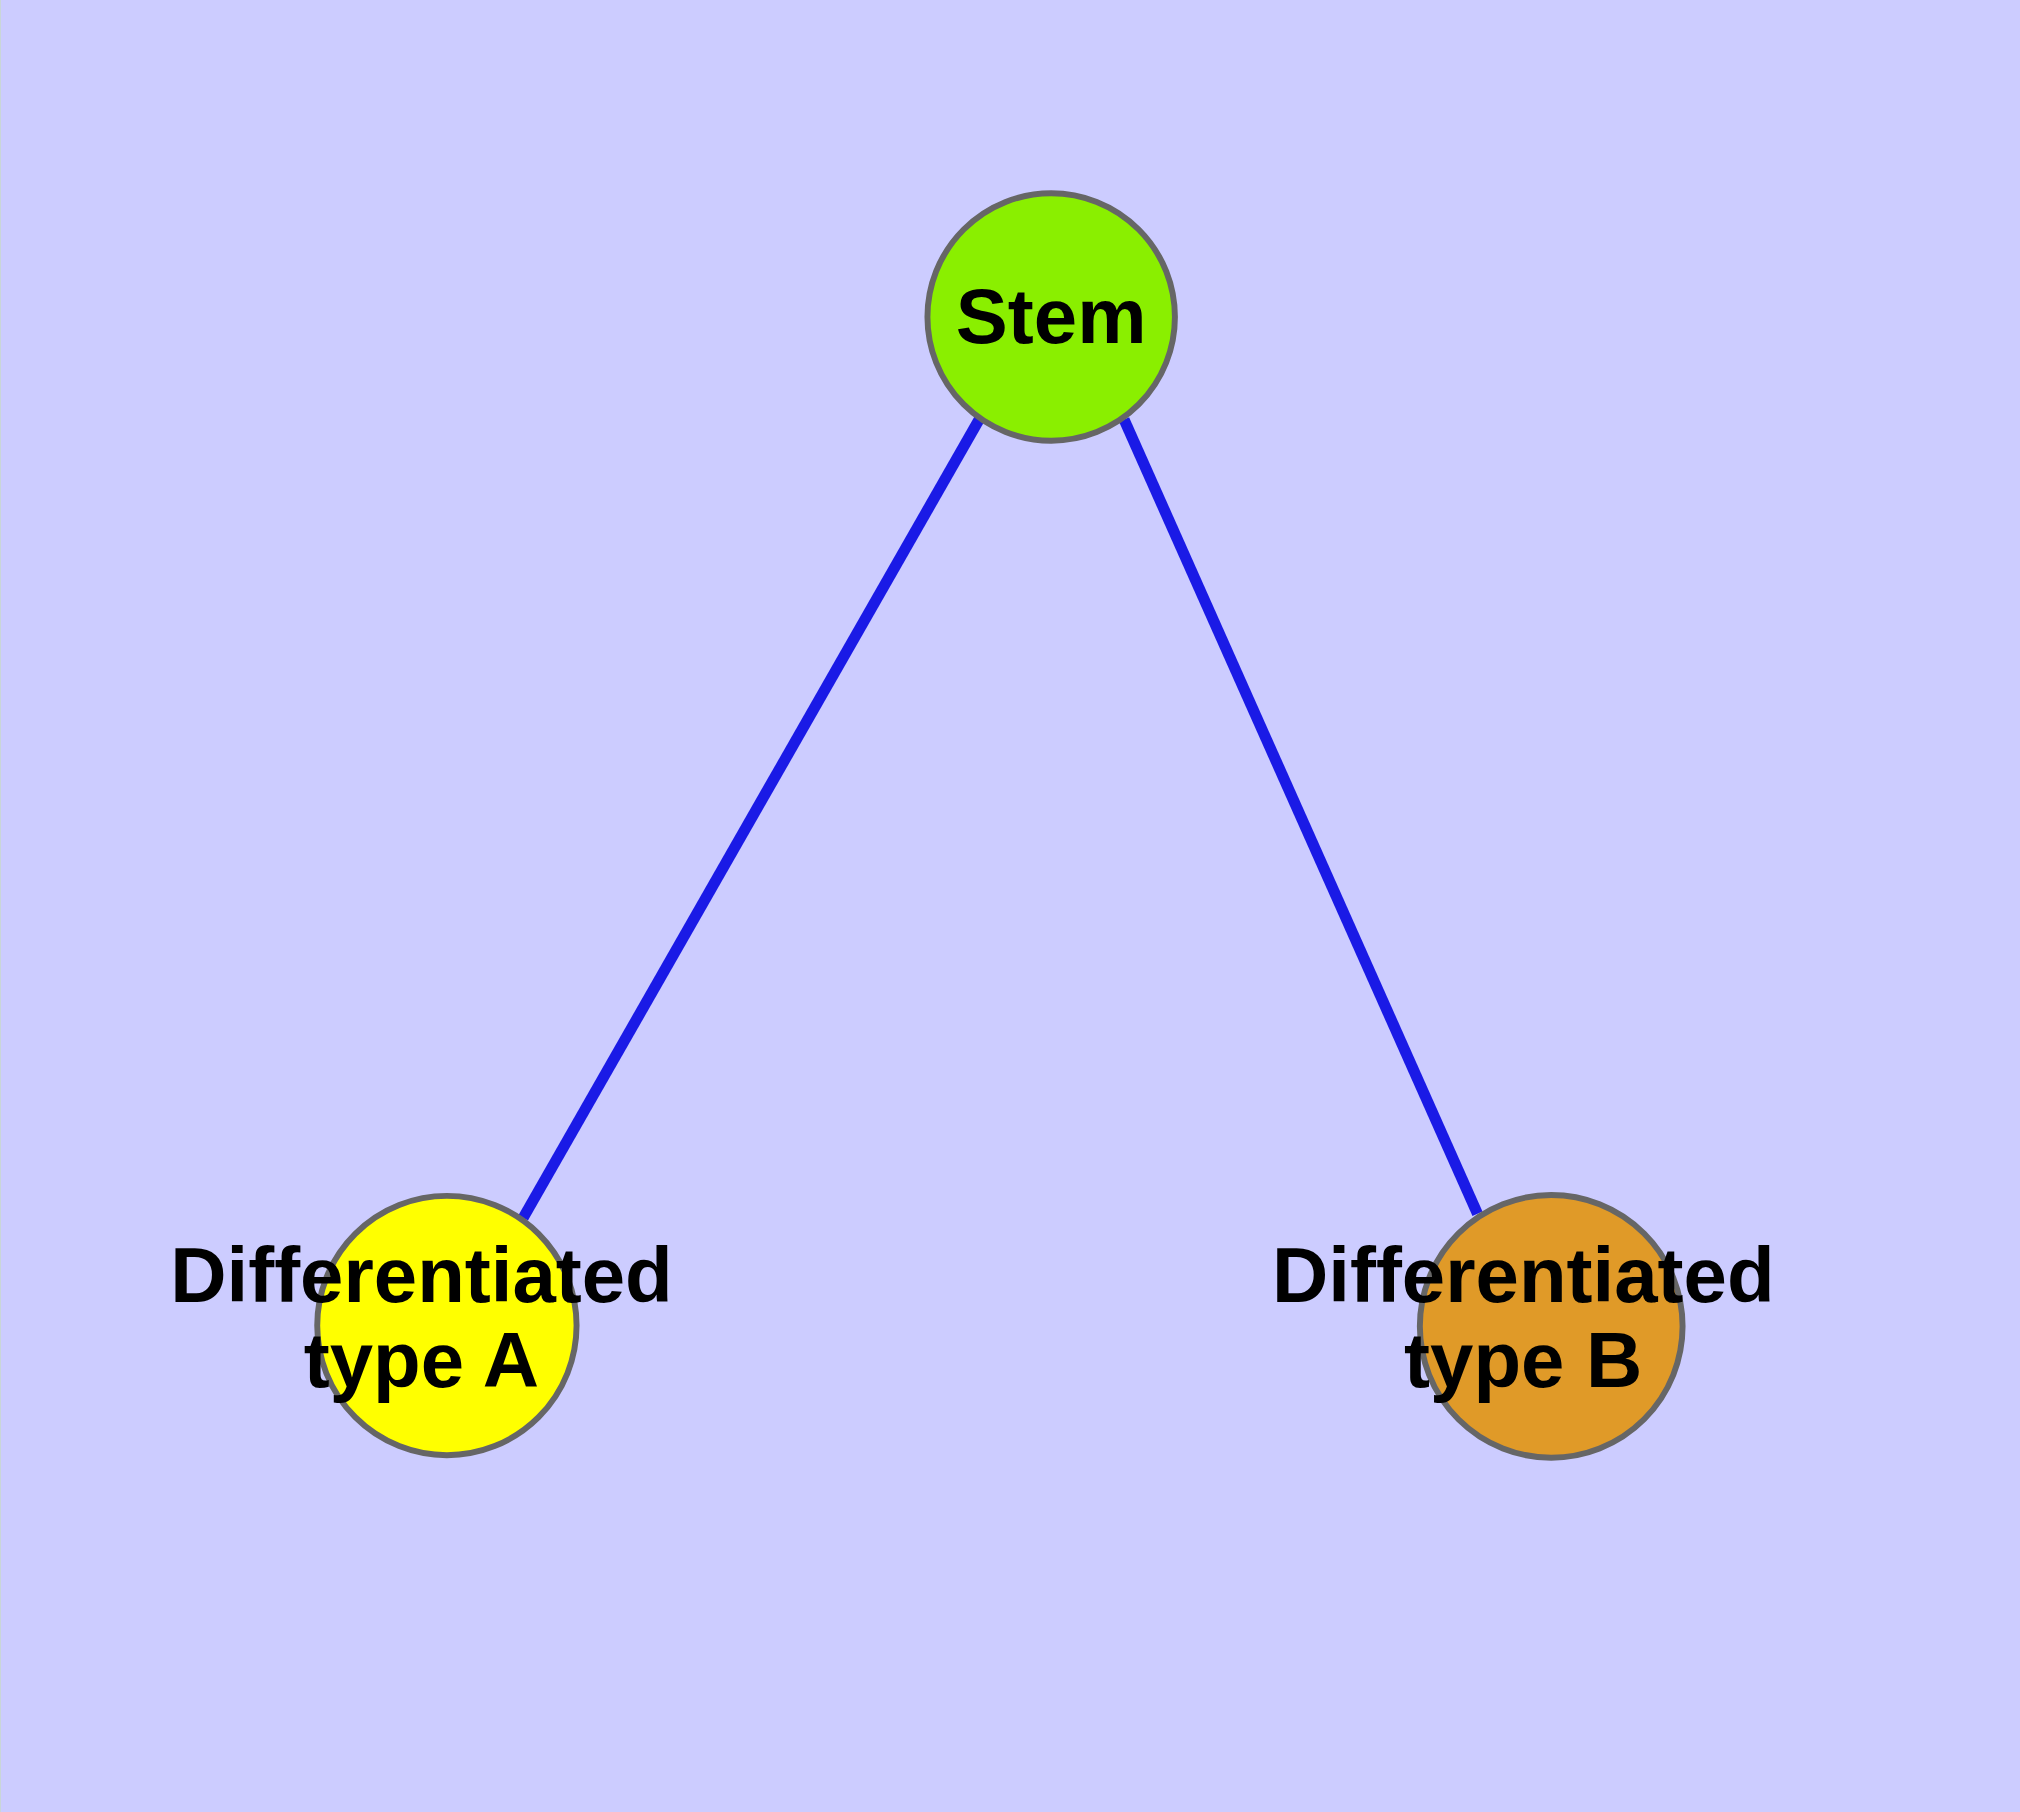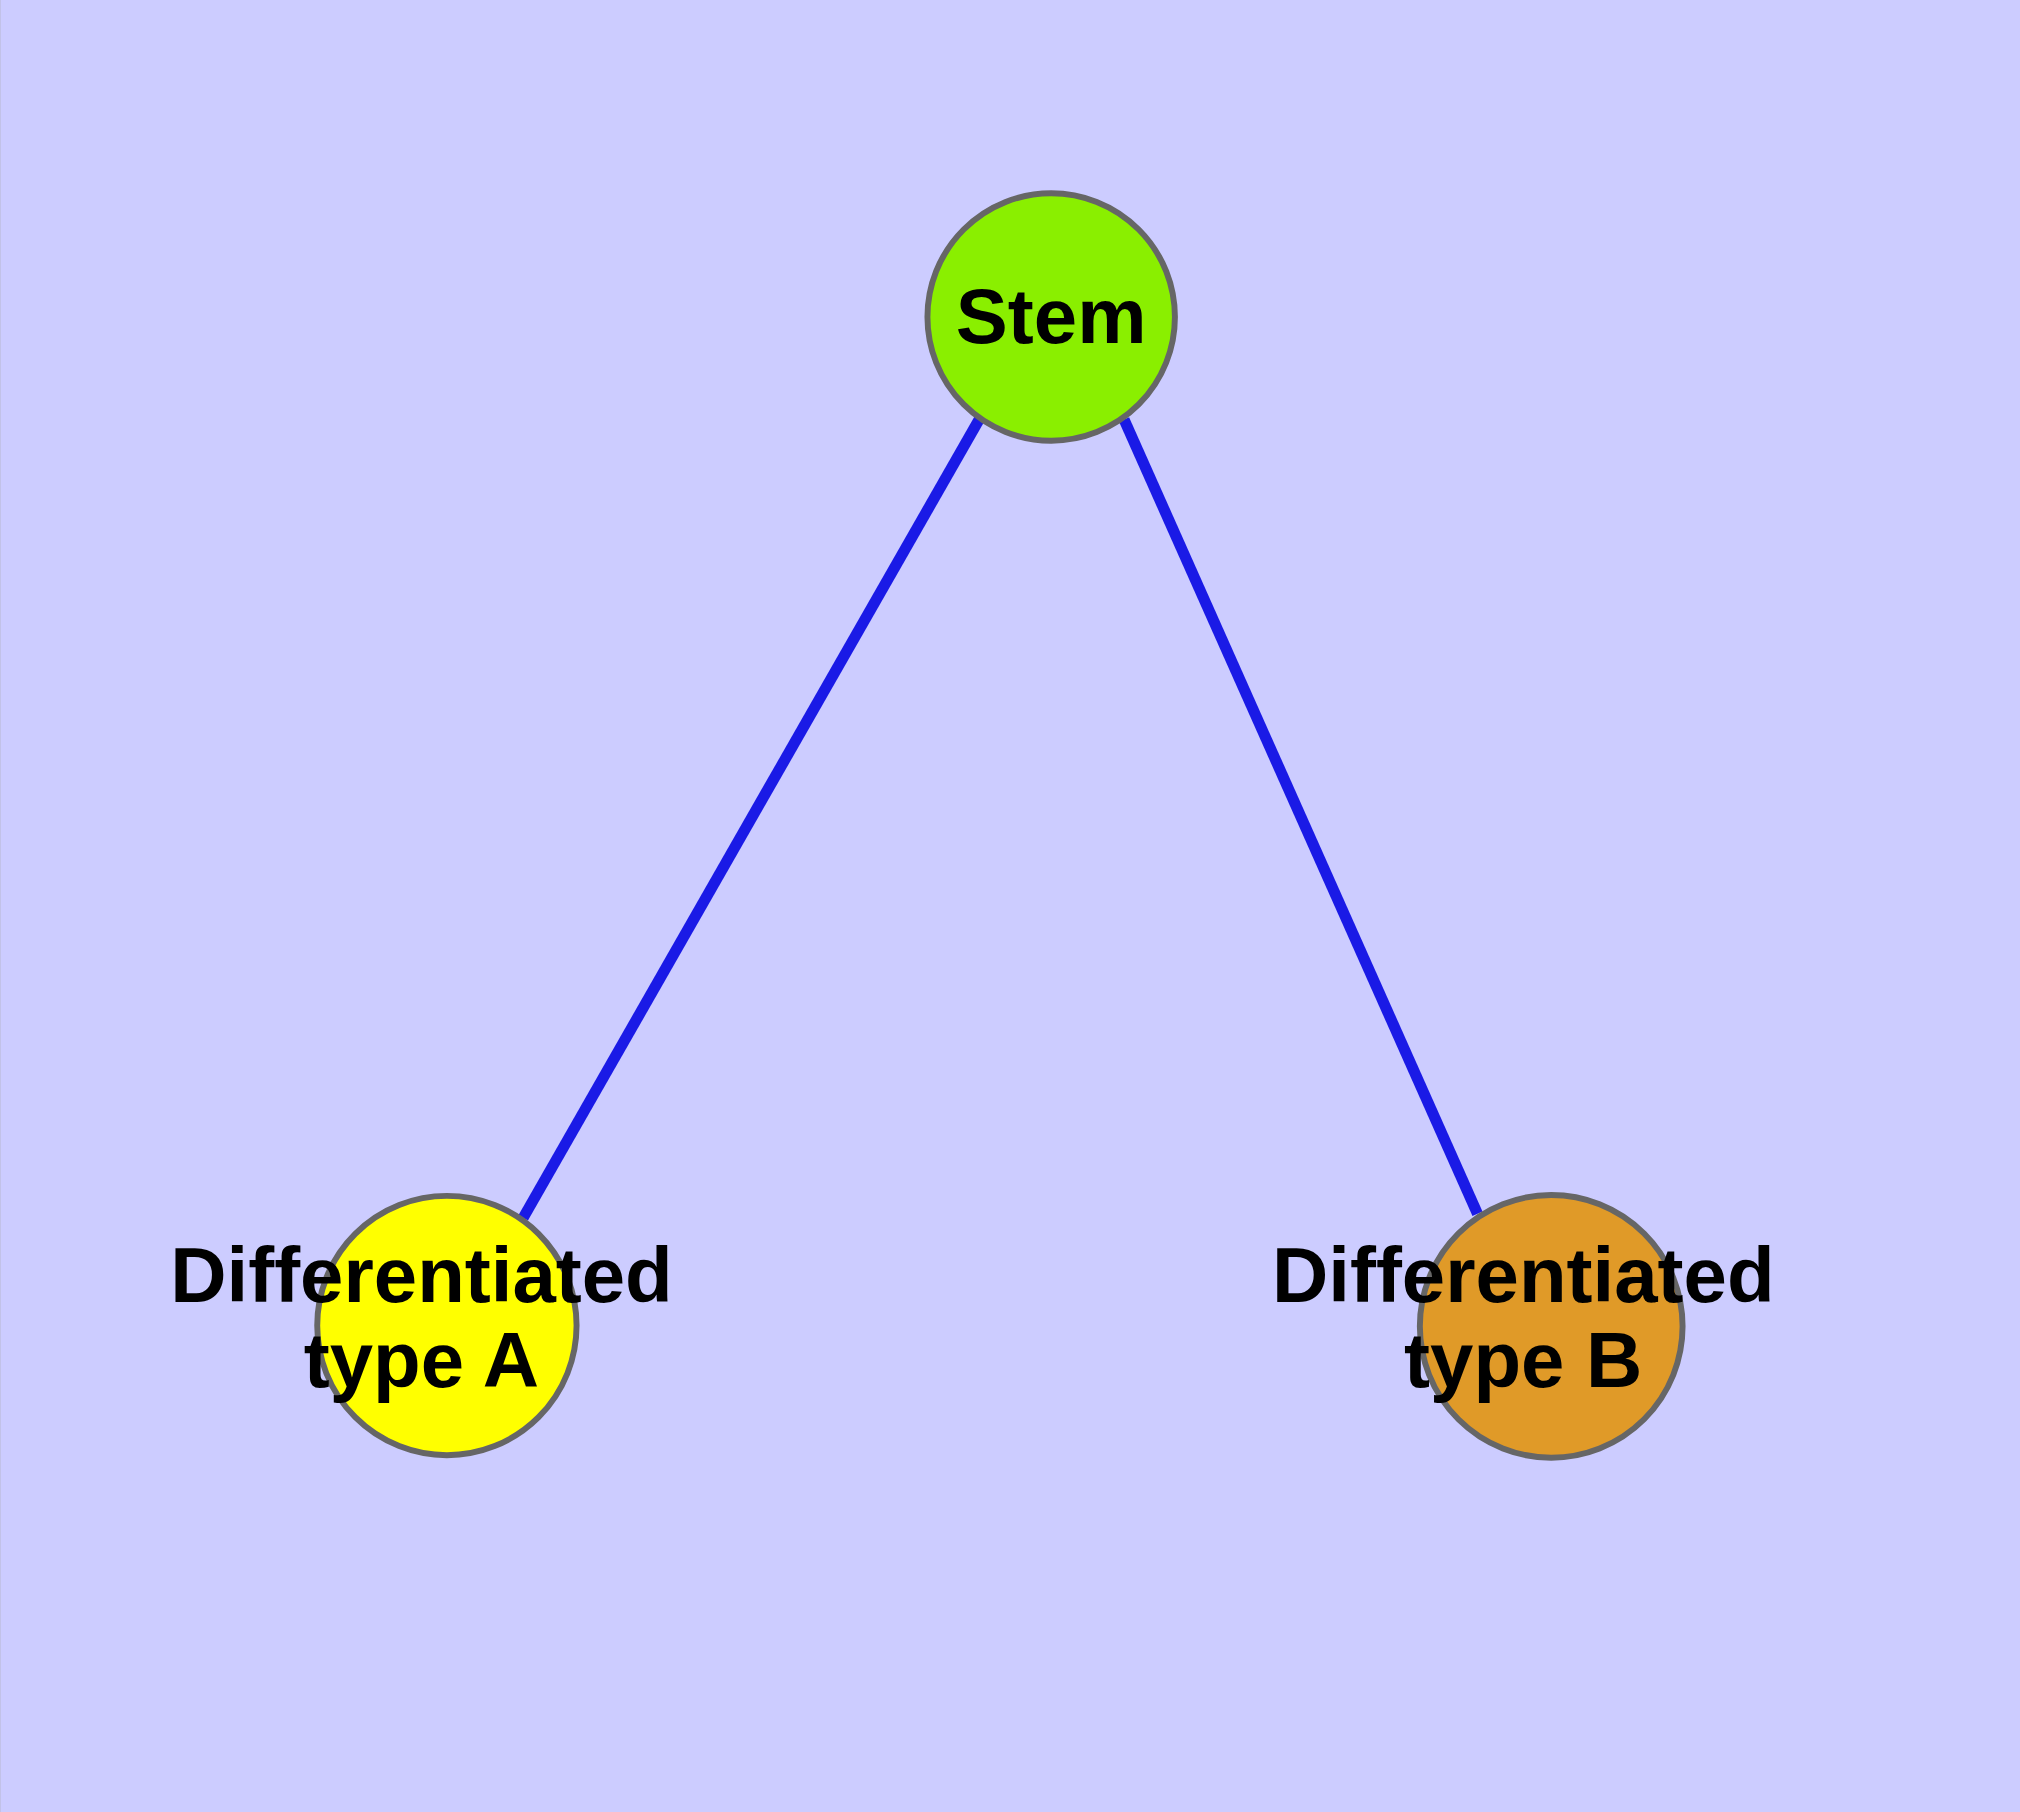--- a/index.html
+++ b/index.html
@@ -30,21 +30,21 @@
     fill: #000000;
     font-family: "Liberation Sans", sans-serif;
     text-anchor: middle;
     dominant-baseline: middle;
     paint-order: normal;
   }
 </style>
 </head>
 <body style="background: rgb(204, 204, 255);">
 
-<div id="stage" style="width: 1843px; height: 1812px; background: #a3a3a3;">
+<div id="stage" style="width: 1843px; height: 1812px; background: #bef264;">
   <svg id="graph-svg" viewBox="0 0 2384 2138" style="width: 2021px; height: 1812px;">
     <rect id="bg-rect" x="0" y="0" width="2384" height="2138" fill="#ccccff"></rect>
     <g id="edges-layer">
         <line x1="1155" y1="495" x2="617" y2="1437" stroke="#1a1ae6" stroke-width="13" stroke-linecap="butt"></line>
         <line x1="1326" y1="495" x2="1743" y2="1432" stroke="#1a1ae6" stroke-width="13" stroke-linecap="butt"></line>
       </g>
     <g id="nodes-layer">
         <circle cx="1240" cy="374" r="146" fill="#8aef00" stroke="#666666" stroke-width="7"></circle>
         <circle cx="527" cy="1564" r="153" fill="#ffff00" stroke="#666666" stroke-width="7"></circle>
         <circle cx="1830" cy="1565" r="155" fill="#e09a28" stroke="#666666" stroke-width="7"></circle>

